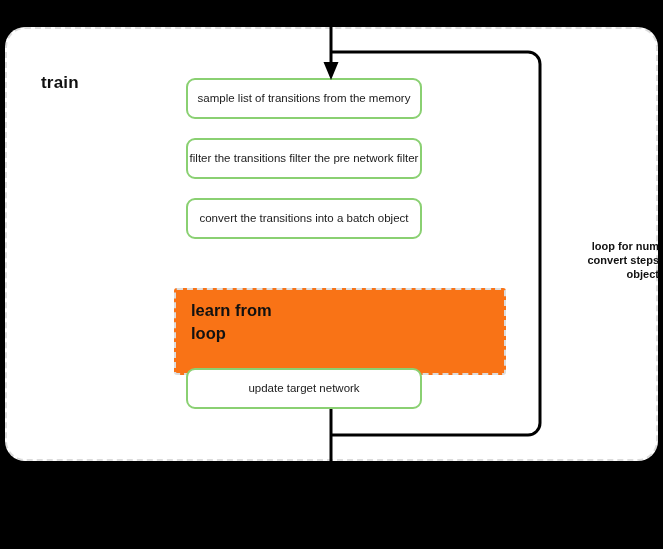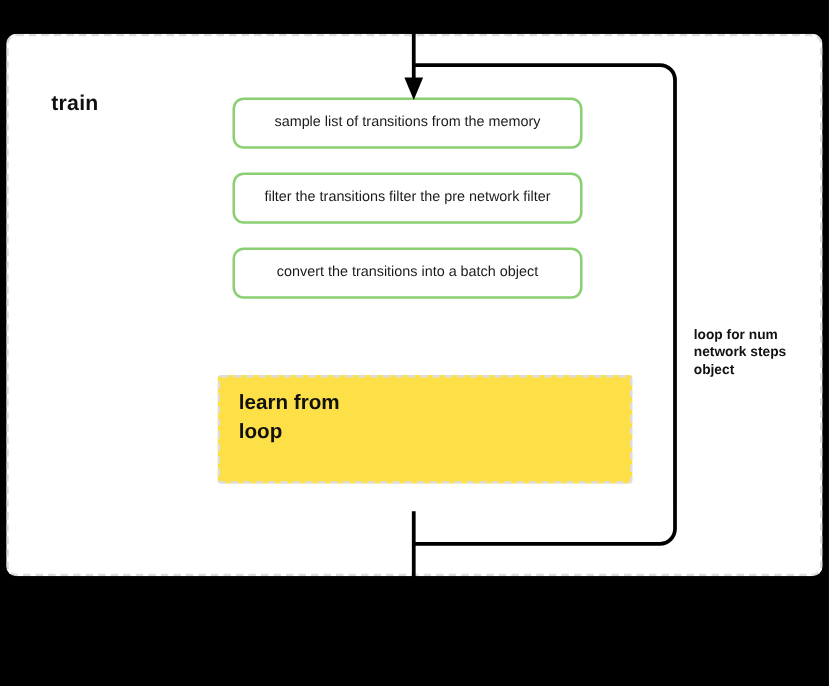--- a/index.html
+++ b/index.html
@@ -19,37 +19,37 @@
   
   #train-container {
     position: absolute;
     left: 5px;
     top: 27px;
     width: 653px;
     height: 434px;
     box-sizing: border-box;
     background: #ffffff;
     border: 2px dashed #dcdcdc;
-    border-radius: 8px;
+    border-radius: 20px;
   }
   #train-title {
     position: absolute;
     left: 34px;
     top: 44px;
     font-size: 17px;
     font-weight: bold;
     color: #111111;
     letter-spacing: 0.2px;
   }
 
   
   .step-box {
     position: absolute;
     left: 186px;
-    width: 280px;
+    width: 236px;
     height: 41px;
     box-sizing: border-box;
     background: #ffffff;
     border: 2.5px solid #8ad072;
     border-radius: 9px;
     display: flex;
     align-items: center;
     justify-content: center;
   }
   .step-box .step-label {
@@ -60,49 +60,49 @@
   }
   #step-sample { top: 78px; }
   #step-filter { top: 138px; }
   #step-convert { top: 198px; }
   #step-update  { top: 368px; }
 
   
   #learn-container {
     position: absolute;
     left: 167px;
-    top: 271px;
+    top: 259px;
     width: 332px;
     height: 87px;
     box-sizing: border-box;
-    background: #fde047;
+    background: #f97316;
     border: 2px dashed #dddddd;
     border-radius: 3px;
   }
   #learn-title {
     position: absolute;
     left: 15px;
     top: 9px;
     width: 140px;
     font-size: 16.5px;
     font-weight: bold;
     color: #111111;
     line-height: 1.4;
   }
 
   
   #loop-label {
     position: absolute;
     left: 548px;
-    top: 233px;
+    top: 211px;
     width: 104px;
     font-size: 11px;
     font-weight: bold;
     color: #111111;
-    text-align: left;
+    text-align: right;
     line-height: 1.25;
   }
 
   
   #connectors {
     position: absolute;
     left: 0;
     top: 0;
     width: 663px;
     height: 549px;
@@ -114,31 +114,34 @@
 
 <div id="canvas">
 
   <div id="train-container">
     <div id="train-title">train</div>
 
     <div id="learn-container">
       <div id="learn-title"><span>learn from</span><br><span>loop</span></div>
     </div>
 
-    <div id="loop-label"><span>loop for num</span><br><span>network steps</span><br><span>object</span></div>
+    <div id="loop-label"><span>loop for num</span><br><span>convert steps</span><br><span>object</span></div>
   </div>
 
   <div class="step-box" id="step-sample">
     <span class="step-label">sample list of transitions from the memory</span>
   </div>
   <div class="step-box" id="step-filter">
     <span class="step-label">filter the transitions filter the pre network filter</span>
   </div>
   <div class="step-box" id="step-convert">
     <span class="step-label">convert the transitions into a batch object</span>
+  </div>
+  <div class="step-box" id="step-update">
+    <span class="step-label">update target network</span>
   </div>
 
   <svg id="connectors" viewBox="0 0 663 549" xmlns="http://www.w3.org/2000/svg">
 
     <path d="M 331 0 L 331 68" stroke="#000000" stroke-width="3" fill="none"></path>
     <path d="M 331 80 L 323.5 62 L 338.5 62 Z" fill="#000000"></path>
 
     <path d="M 331 409 L 331 470" stroke="#000000" stroke-width="3" fill="none"></path>
     <path d="M 331 435 L 528 435 A 12 12 0 0 0 540 423 L 540 64 A 12 12 0 0 0 528 52 L 331 52" stroke="#000000" stroke-width="3" fill="none" stroke-linecap="butt"></path>
   </svg>

